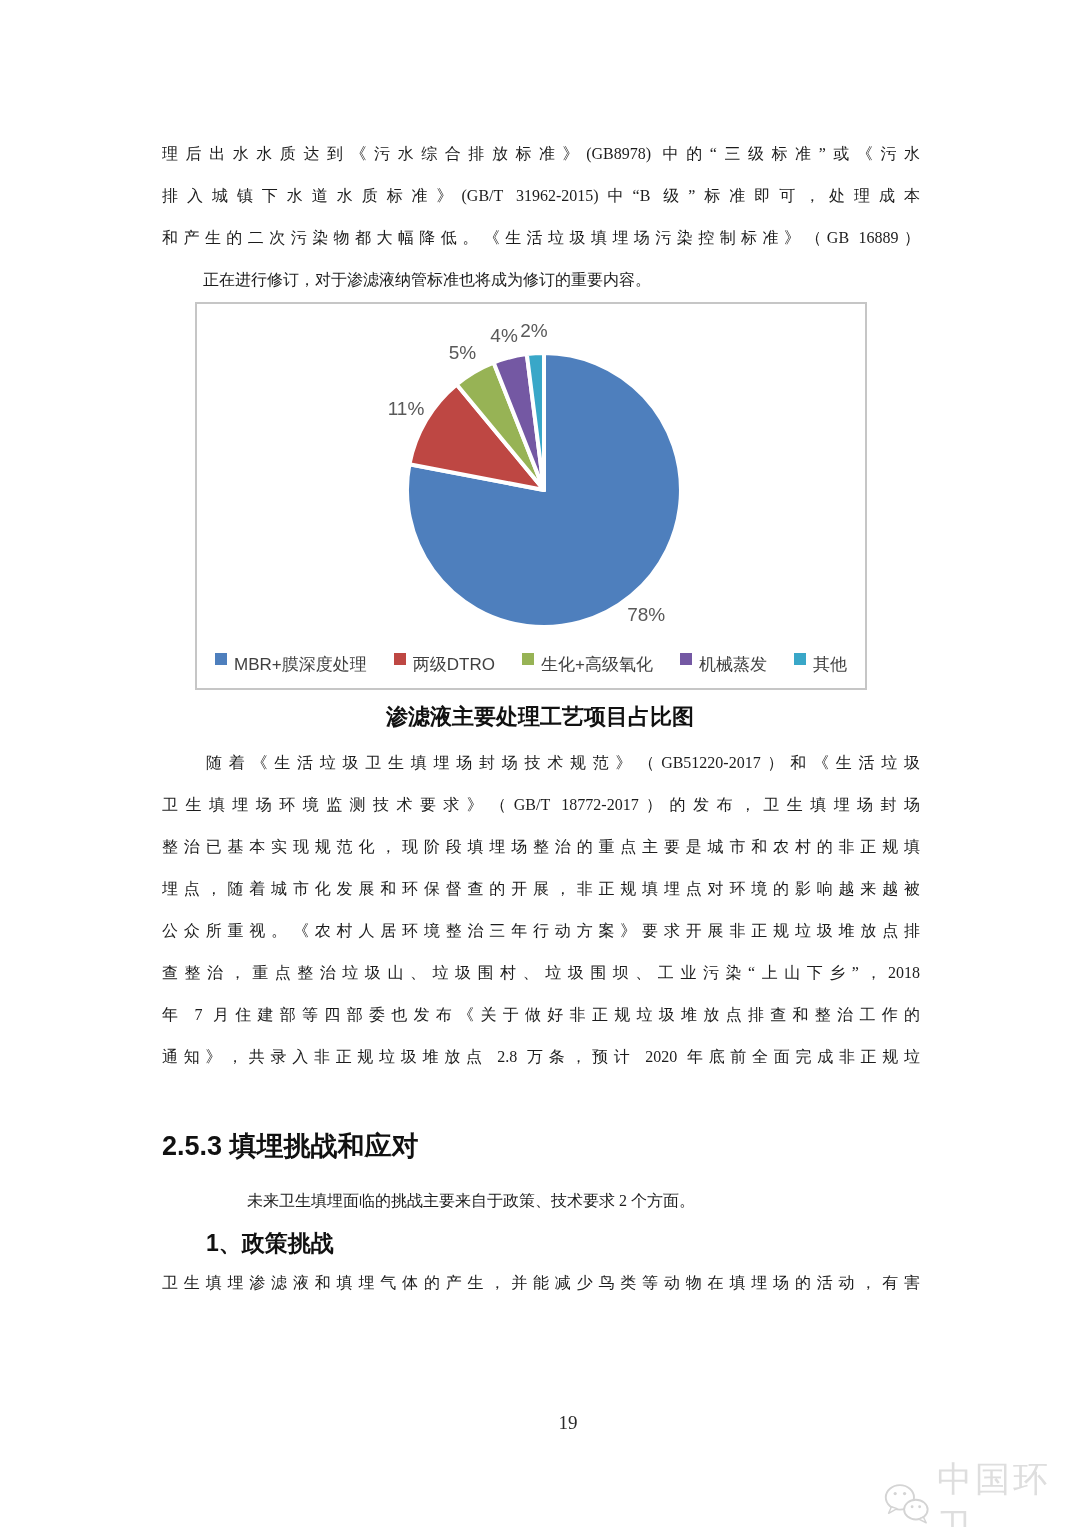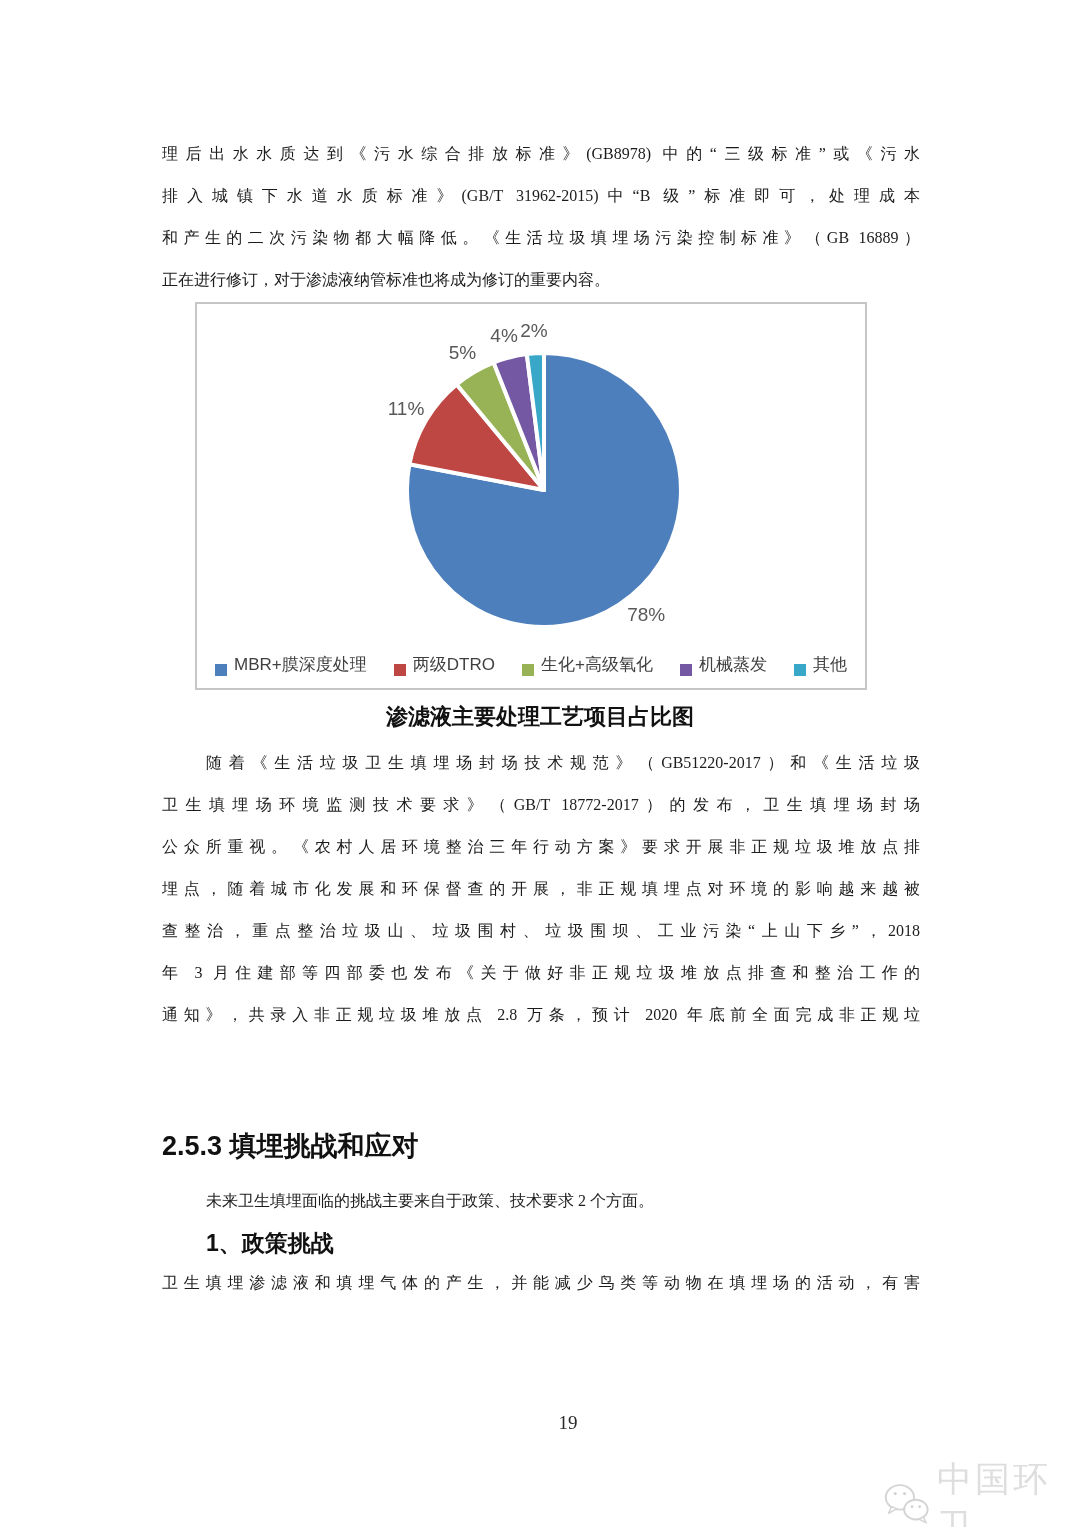--- a/index.html
+++ b/index.html
@@ -5,31 +5,31 @@
   html,body{margin:0;padding:0;}
   body{
     width:1080px;height:1527px;background:#ffffff;position:relative;
     font-family:"Liberation Serif","DejaVu Serif",serif;color:#1c1c1c;
     overflow:hidden;
   }
   
   .para{position:absolute;left:162px;width:758px;
         font-size:16px;line-height:42px;}
   .tline{text-align:justify;text-align-last:justify;height:42px;}
-  .tline.noju{text-align-last:left;}
+  .tline.noju{text-align-last:left;margin-left:41px;}
   .tline.ind{text-indent:44px;}
   
   .chart-box{position:absolute;left:195px;top:302px;width:672px;height:388px;
              border:2px solid #c6c6c6;background:#ffffff;box-sizing:border-box;}
   .chart-box svg{position:absolute;left:0;top:6px;}
   .legend{position:absolute;left:0;right:0;bottom:12px;display:flex;
           justify-content:center;align-items:center;gap:27px;
           font-family:"Liberation Sans","DejaVu Sans",sans-serif;
           font-size:17px;color:#404040;}
-  .legend-item{display:flex;align-items:flex-end;}
+  .legend-item{display:flex;align-items:flex-start;}
   .legend-item .sq{width:12px;height:12px;margin-right:7px;flex:0 0 auto;}
   .caption{position:absolute;left:0;top:702px;width:1080px;text-align:center;
            font-family:Liberation Mono, monospace;
            font-weight:bold;font-size:22px;color:#111;}
   .h-main{position:absolute;left:162px;top:1128px;
           font-family:"Liberation Sans","DejaVu Sans",sans-serif;
           font-weight:bold;font-size:27px;color:#111;}
   .h-sub{position:absolute;left:206px;top:1228px;
          font-family:"Liberation Sans","DejaVu Sans",sans-serif;
          font-weight:bold;font-size:23px;color:#111;}
@@ -85,24 +85,25 @@
         <span>其他</span>
       </span>
     </div>
 </div>
 
 <div class="caption">渗滤液主要处理工艺项目占比图</div>
 
 <div class="para" style="top:742px">
     <div class="tline ind">随着《生活垃圾卫生填埋场封场技术规范》（GB51220-2017）和《生活垃圾</div>
     <div class="tline">卫生填埋场环境监测技术要求》（GB/T 18772-2017）的发布，卫生填埋场封场</div>
+    <div class="tline">整治已基本实现规范化，现阶段填埋场整治的重点主要是城市和农村的非正规填</div>
+    <div class="tline">埋点，随着城市化发展和环保督查的开展，非正规填埋点对环境的影响越来越被</div>
     <div class="tline">公众所重视。《农村人居环境整治三年行动方案》要求开展非正规垃圾堆放点排</div>
-    <div class="tline">埋点，随着城市化发展和环保督查的开展，非正规填埋点对环境的影响越来越被</div>
     <div class="tline">查整治，重点整治垃圾山、垃圾围村、垃圾围坝、工业污染“上山下乡”，2018</div>
-    <div class="tline">年 3 月住建部等四部委也发布《关于做好非正规垃圾堆放点排查和整治工作的</div>
+    <div class="tline">年 7 月住建部等四部委也发布《关于做好非正规垃圾堆放点排查和整治工作的</div>
     <div class="tline">通知》，共录入非正规垃圾堆放点 2.8 万条，预计 2020 年底前全面完成非正规垃</div>
   </div>
 
 <div class="h-main">2.5.3 填埋挑战和应对</div>
 
 <div class="para" style="top:1180px">
     <div class="tline ind noju">未来卫生填埋面临的挑战主要来自于政策、技术要求 2 个方面。</div>
   </div>
 
 <div class="h-sub">1、政策挑战</div>

